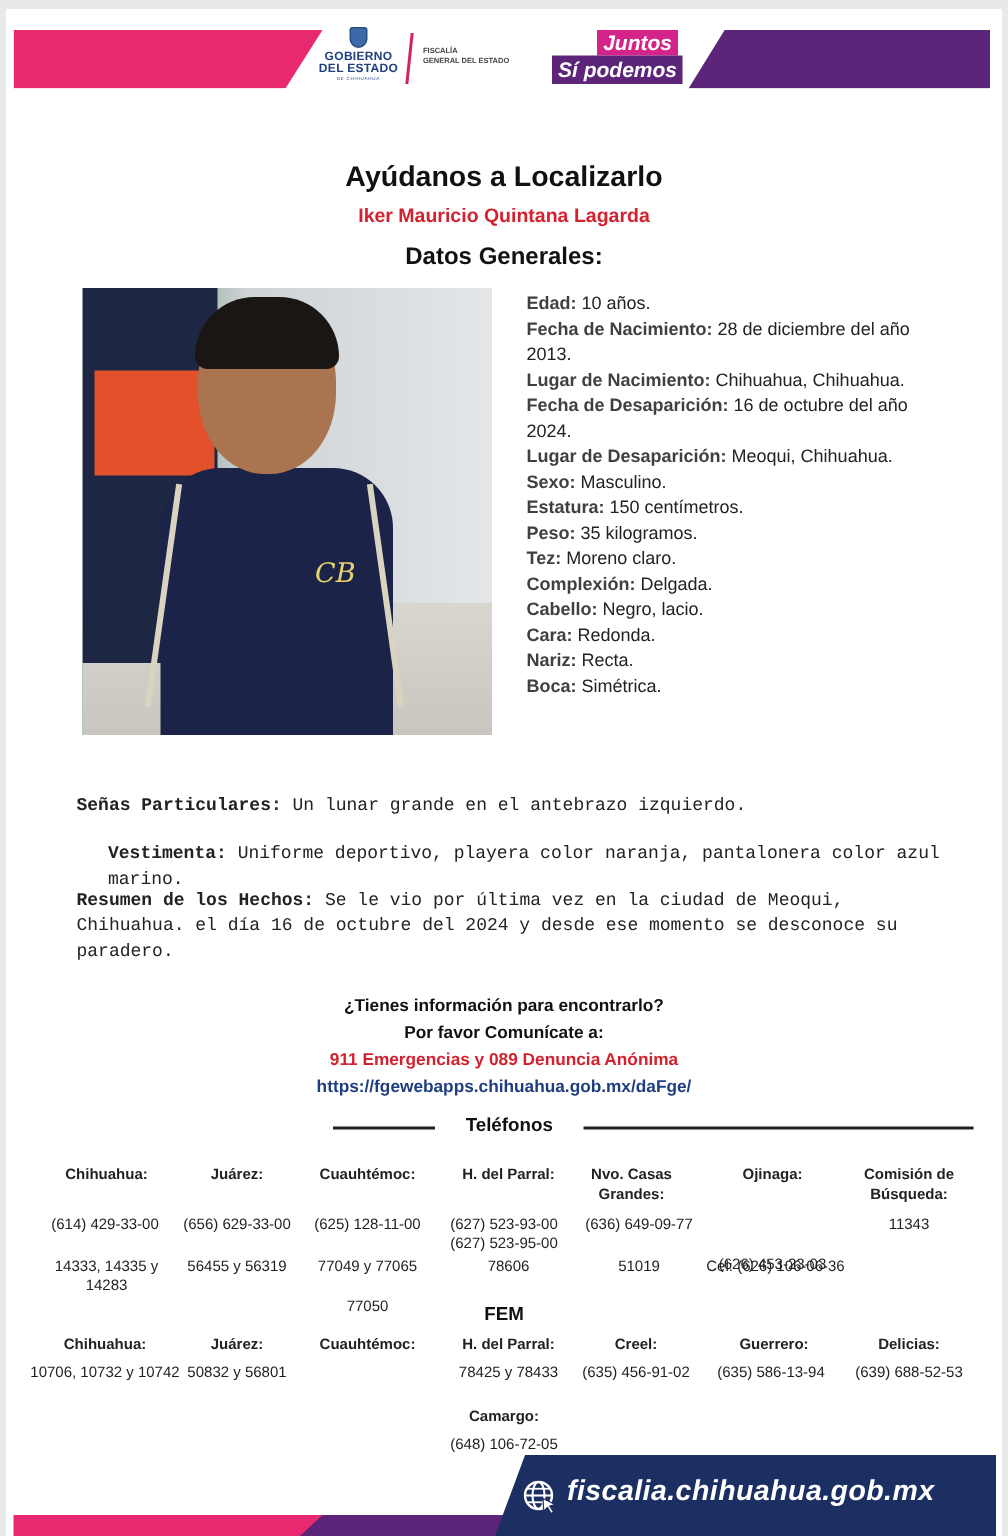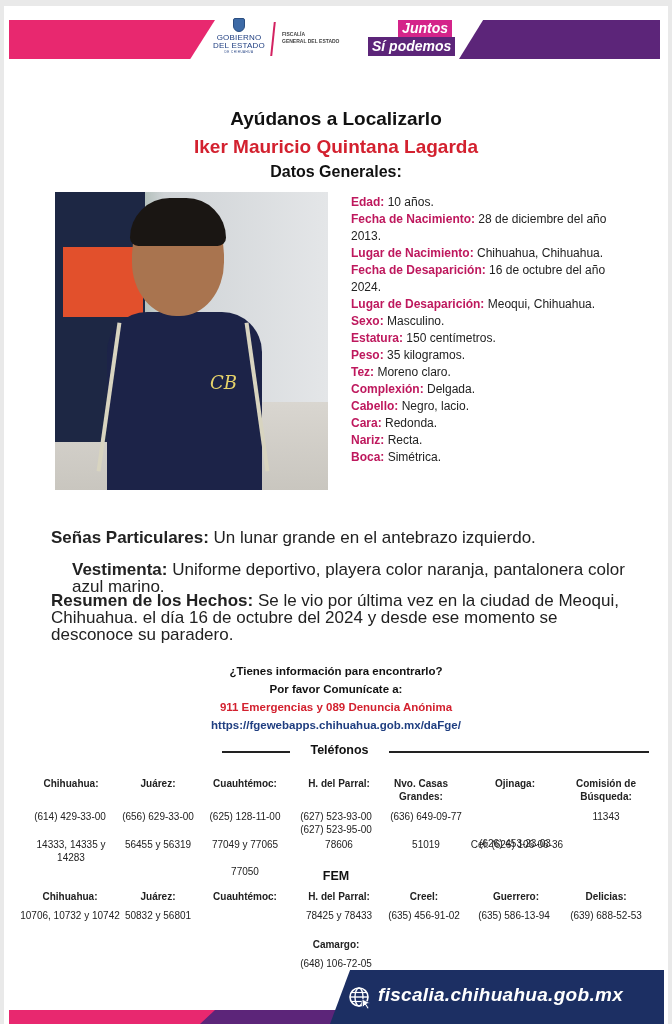--- a/index.html
+++ b/index.html
@@ -7,53 +7,53 @@
     body { font-family: "Liberation Sans", sans-serif; color: #222; position: relative; }
     .page { position: absolute; left: 4px; top: 6px; width: 664px; height: 1018px; background: #ffffff; }
 
     
     .hdr-pink { position: absolute; left: 9px; top: 20px; width: 206px; height: 39px; background: #e8286f;
       clip-path: polygon(0 0, 100% 0, 88% 100%, 0 100%); }
     .hdr-purple { position: absolute; left: 459px; top: 20px; width: 201px; height: 39px; background: #5c2579;
       clip-path: polygon(12% 0, 100% 0, 100% 100%, 0 100%); }
     .gov-logo { position: absolute; left: 210px; top: 18px; width: 58px; height: 44px; text-align: center; }
     .gov-shield { width: 12px; height: 14px; margin: 0 auto 2px; background: #3d6aa6; border-radius: 2px 2px 6px 6px; border: 1px solid #2b4e80; }
-    .gov-line1, .gov-line2 { font-size: 8px; font-weight: normal; color: #1f3e80; line-height: 8px; letter-spacing: 0.2px; }
+    .gov-line1, .gov-line2 { font-size: 8px; font-weight: bold; color: #1f3e80; line-height: 8px; letter-spacing: 0.2px; }
     .gov-line3 { font-size: 3px; color: #1f3e80; letter-spacing: 0.5px; }
     .gov-sep { position: absolute; left: 272px; top: 22px; width: 2px; height: 34px; background: #d32261; transform: skewX(-6deg); }
     .fiscalia { position: absolute; left: 282px; top: 31px; font-size: 5px; color: #444; line-height: 7px; font-weight: bold; }
     .juntos { position: absolute; left: 368px; top: 20px; width: 92px; height: 38px; }
     .juntos-1 { position: absolute; right: 8px; top: 0; background: #d4248a; color: #fff; font-style: italic; font-weight: bold; font-size: 14px; padding: 0 4px; line-height: 17px; }
     .juntos-2 { position: absolute; left: 0; top: 17px; background: #5c2579; color: #fff; font-style: italic; font-weight: bold; font-size: 14px; padding: 0 4px; line-height: 19px; }
 
     
     .title { position: absolute; left: 0; width: 672px; text-align: center; font-weight: bold; }
     .t1 { top: 108px; font-size: 19px; color: #111; }
-    .t2 { top: 136px; font-size: 19px; color: #d3212f; }
+    .t2 { top: 136px; font-size: 13px; color: #d3212f; }
     .t3 { top: 163px; font-size: 16px; color: #111; }
 
     
     .photo { position: absolute; left: 55px; top: 192px; width: 273px; height: 298px; overflow: hidden;
       background: linear-gradient(90deg, #6a8a78 0%, #7d9b87 18%, #cfd3d6 40%, #e4e6e8 100%); }
     .photo .floor { position: absolute; left: 0; top: 210px; width: 100%; height: 88px; background: linear-gradient(180deg, #d9d6d0, #c9c6bf); }
     .photo .adult { position: absolute; left: 0; top: 0; width: 90px; height: 250px; background: #1d2744; }
     .photo .adult-orange { position: absolute; left: 8px; top: 55px; width: 80px; height: 70px; background: #e2502c; }
     .photo .body { position: absolute; left: 52px; top: 120px; width: 155px; height: 178px; background: #1c2348; border-radius: 40px 40px 0 0; }
     .photo .stripe-l { position: absolute; left: 52px; top: 130px; width: 4px; height: 150px; background: #d8d4c0; transform: rotate(8deg); }
     .photo .stripe-r { position: absolute; left: 200px; top: 130px; width: 4px; height: 150px; background: #d8d4c0; transform: rotate(-8deg); }
     .photo .head { position: absolute; left: 77px; top: 12px; width: 92px; height: 112px; background: #a9744f; border-radius: 45% 45% 48% 48%; }
     .photo .hair { position: absolute; left: 75px; top: 6px; width: 96px; height: 48px; background: #1a1613; border-radius: 48px 48px 10px 10px; }
     .photo .logo-cb { position: absolute; left: 155px; top: 180px; color: #e6d36a; font-size: 18px; font-style: italic; font-family: "DejaVu Serif", serif; }
 
     
     .details { position: absolute; left: 351px; top: 194px; width: 260px; font-size: 12px; line-height: 17px; color: #222; }
-    .details .row b { color: #be185d; }
-
-    
-    .para { position: absolute; left: 51px; width: 580px; font-size: 17px; line-height: 17px; color: #222; }
+    .details .row b { color: #404040; }
+
+    
+    .para { position: absolute; left: 51px; width: 580px; font-size: 12px; line-height: 17px; color: #222; font-family: Liberation Mono, monospace; }
     .p1 { top: 529px; }
     .p2 { top: 561px; margin-left: 21px; }
     .p3 { top: 592px; }
 
     
     .contact { position: absolute; left: 0; width: 672px; text-align: center; font-weight: bold; font-size: 11.5px; }
     .c1 { top: 665px; color: #111; }
     .c2 { top: 683px; color: #111; }
     .c3 { top: 701px; color: #d3212f; }
     .c4 { top: 719px; color: #1f3e80; }

